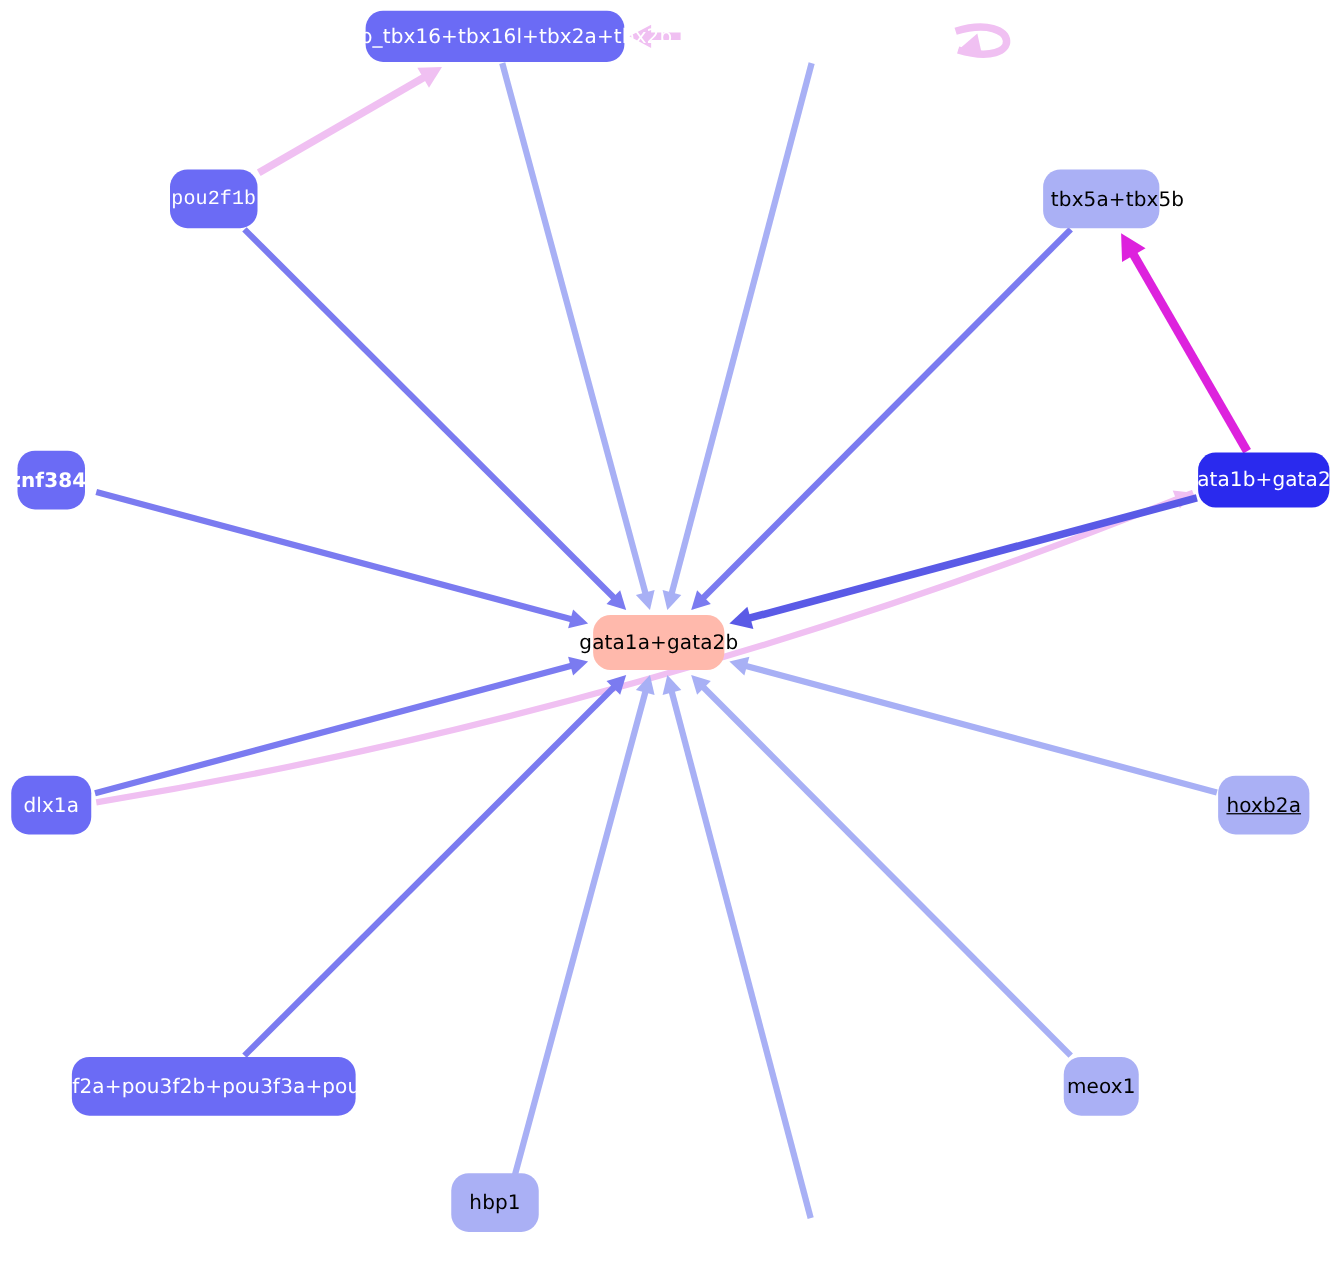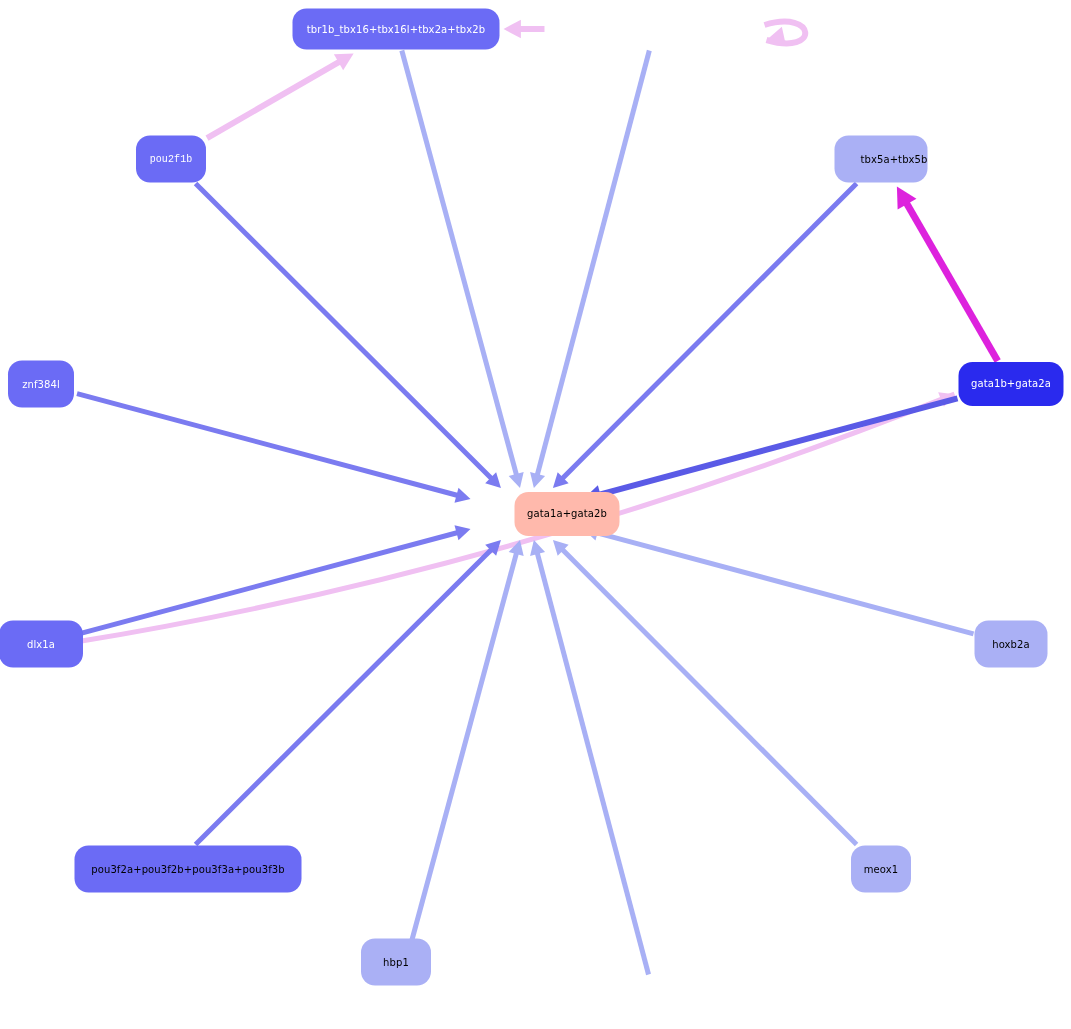--- a/index.html
+++ b/index.html
@@ -24,21 +24,21 @@
     width: 1071px;
     height: 1029px;
   }
   .gnode {
     position: absolute;
     box-sizing: border-box;
     display: flex;
     align-items: center;
     justify-content: center;
     border-radius: 14px;
-    font-size: 10px;
+    font-size: 16px;
     line-height: 1;
     white-space: nowrap;
     letter-spacing: 0.1px;
     padding: 0 12px;
     transform: translate(-50%, -50%);
     z-index: 5;
   }
   .gnode.center-node {
     z-index: 4;
   }
@@ -113,21 +113,21 @@
         <polygon points="519.9773195876288,540 523.6782009202229,556.0192377272471 508.71443842578907,551.9774791978226" fill="#a8b0f5"></polygon>
       </g>
       <g>
         <line x1="648.5340206185567" y1="974.5" x2="537.179197585175" y2="552.5696158500771" stroke="#a8b0f5" stroke-width="5" stroke-linecap="butt"></line>
         <polygon points="533.8618556701031,540 545.0553926398446,552.042309998793 530.068542972445,555.997602282148" fill="#a8b0f5"></polygon>
       </g>
     </svg>
 <div class="gnode" style="left: 396px; top: 29px; width: 207px; height: 41px; background: rgb(107, 107, 245); color: rgb(255, 255, 255);">tbr1b_tbx16+tbx16l+tbx2a+tbx2b</div>
     <div class="gnode" style="left: 171px; top: 159px; width: 70px; height: 47px; background: rgb(107, 107, 245); color: rgb(255, 255, 255); font-family: Liberation Mono, monospace;">pou2f1b</div>
     <div class="gnode" style="left: 881px; top: 159px; width: 93px; height: 47px; background: rgb(170, 176, 245); color: rgb(0, 0, 0); padding-left: 38px;">tbx5a+tbx5b</div>
-    <div class="gnode" style="left: 41px; top: 384px; width: 66px; height: 47px; background: rgb(107, 107, 245); color: rgb(255, 255, 255);">znf384l</div>
+    <div class="gnode" style="left: 41px; top: 384px; width: 54px; height: 47px; background: rgb(107, 107, 245); color: rgb(255, 255, 255); font-weight: bold;">znf384l</div>
     <div class="gnode" style="left: 1011px; top: 384px; width: 105px; height: 44px; background: rgb(42, 42, 238); color: rgb(255, 255, 255);">gata1b+gata2a</div>
-    <div class="gnode center-node" style="left: 527px; top: 514px; width: 105px; height: 44px; background: rgb(255, 185, 172); color: rgb(0, 0, 0); margin-left: 40px;">gata1a+gata2b</div>
-    <div class="gnode" style="left: 41px; top: 644px; width: 84px; height: 47px; background: rgb(107, 107, 245); color: rgb(255, 255, 255);">dlx1a</div>
-    <div class="gnode" style="left: 1011px; top: 644px; width: 73px; height: 47px; background: rgb(170, 176, 245); color: rgb(0, 0, 0);">hoxb2a</div>
-    <div class="gnode" style="left: 188px; top: 869px; width: 227px; height: 47px; background: rgb(107, 107, 245); color: #000000;">pou3f2a+pou3f2b+pou3f3a+pou3f3b</div>
+    <div class="gnode center-node" style="left: 527px; top: 514px; width: 105px; height: 44px; background: rgb(255, 185, 172); color: rgb(0, 0, 0);">gata1a+gata2b</div>
+    <div class="gnode" style="left: 41px; top: 644px; width: 64px; height: 47px; background: rgb(107, 107, 245); color: rgb(255, 255, 255);">dlx1a</div>
+    <div class="gnode" style="left: 1011px; top: 644px; width: 73px; height: 47px; background: rgb(170, 176, 245); color: rgb(0, 0, 0); text-decoration: underline;">hoxb2a</div>
+    <div class="gnode" style="left: 171px; top: 869px; width: 227px; height: 47px; background: rgb(107, 107, 245); color: #ffffff;">pou3f2a+pou3f2b+pou3f3a+pou3f3b</div>
     <div class="gnode" style="left: 881px; top: 869px; width: 60px; height: 47px; background: rgb(170, 176, 245); color: rgb(0, 0, 0);">meox1</div>
     <div class="gnode" style="left: 396px; top: 962px; width: 70px; height: 47px; background: rgb(170, 176, 245); color: rgb(0, 0, 0);">hbp1</div>
   </div>
 
 </body></html>

